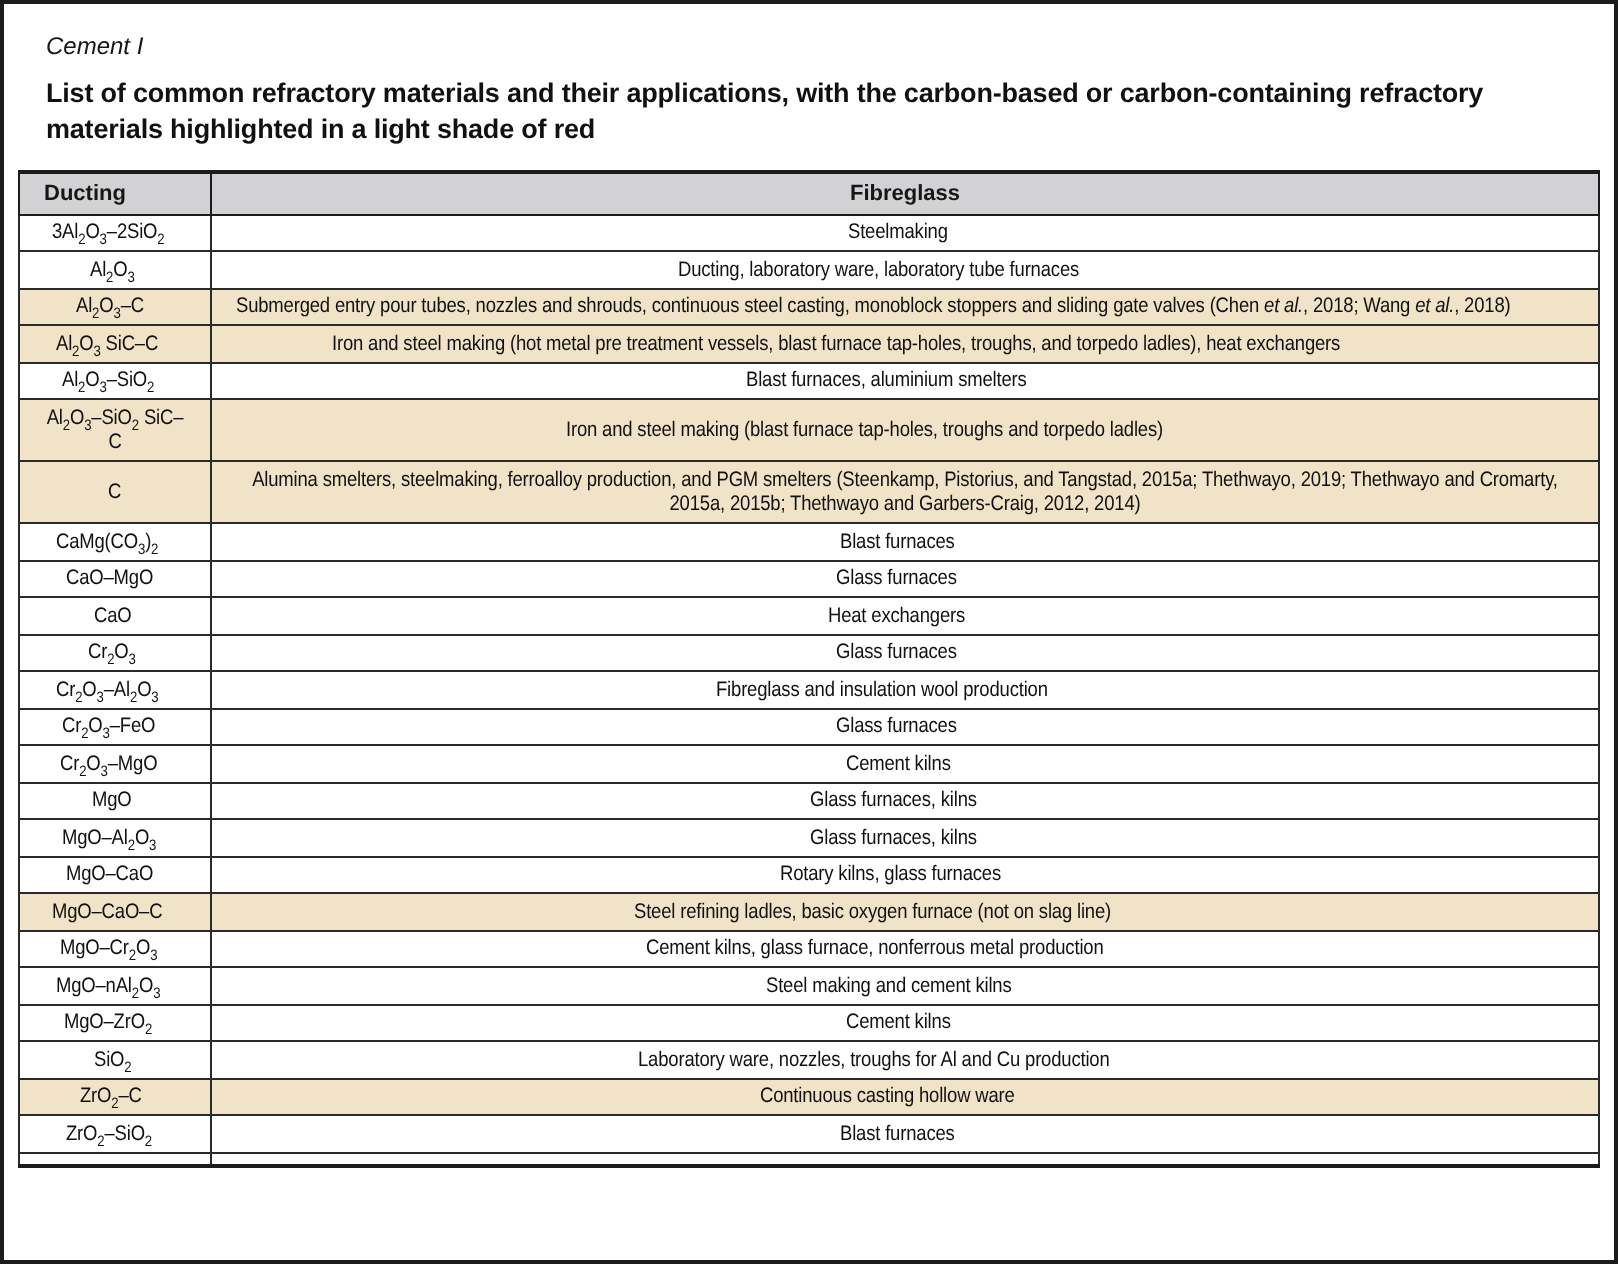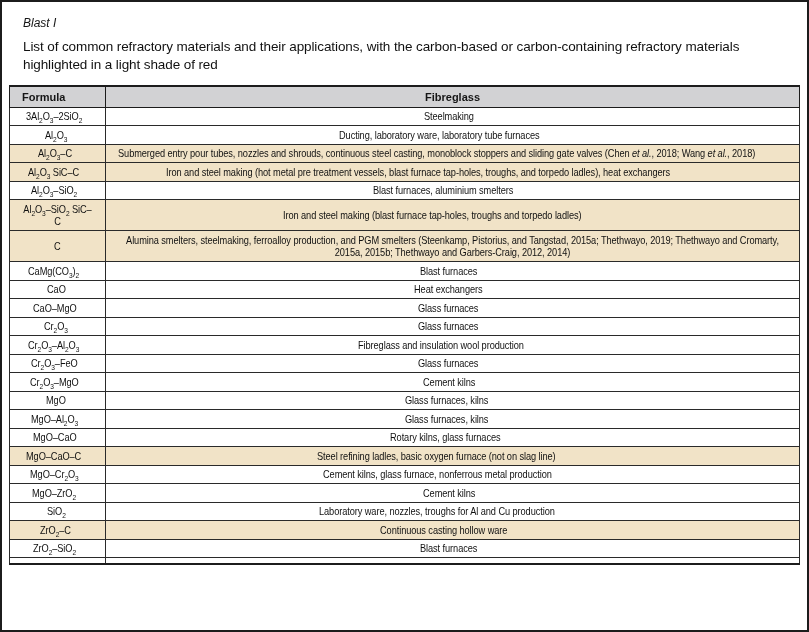--- a/index.html
+++ b/index.html
@@ -23,21 +23,21 @@
     padding:6px 7px 0 7px;
   }
   .table-label{
     font-size:12px;
     font-style:italic;
     margin:8px 0 0 14px;
     color:#161616;
   }
   .table-title{
     font-size:13.5px;
-    font-weight:normal;
+    font-weight:bold;
     line-height:1.32;
     letter-spacing:-0.1px;
     margin:8px 0 11px 14px;
     max-width:760px;
   }
   table.refractory{
     width:100%;
     border-collapse:collapse;
     table-layout:fixed;
   }
@@ -71,31 +71,31 @@
     transform:scaleX(0.88);
     transform-origin:0 50%;
     letter-spacing:-0.1px;
   }
   sub{font-size:7.5px;line-height:0;}
 </style>
 </head>
 <body>
 
 <div class="page">
-  <div class="table-label">Blast I</div>
+  <div class="table-label">Cement I</div>
   <div class="table-title">List of common refractory materials and their applications, with the carbon-based or carbon-containing refractory materials highlighted in a light shade of red</div>
 
   <table class="refractory">
     <colgroup>
       <col class="c-formula">
       <col class="c-application">
     </colgroup>
     <thead>
       <tr>
-        <th class="h-formula">Formula</th>
+        <th class="h-formula">Ducting</th>
         <th class="h-application">Fibreglass</th>
       </tr>
     </thead>
     <tbody>
         <tr>
           <td><span class="cond">3Al<sub>2</sub>O<sub>3</sub>–2SiO<sub>2</sub></span></td>
           <td><span class="cond">Steelmaking</span></td>
         </tr>
         <tr>
           <td><span class="cond">Al<sub>2</sub>O<sub>3</sub></span></td>
@@ -119,28 +119,28 @@
         </tr>
         <tr class="hl">
           <td><span class="cond">C</span></td>
           <td><span class="cond" style="white-space: normal; width: 760.227px;">Alumina smelters, steelmaking, ferroalloy production, and PGM smelters (Steenkamp, Pistorius, and Tangstad, 2015a; Thethwayo, 2019; Thethwayo and Cromarty, 2015a, 2015b; Thethwayo and Garbers-Craig, 2012, 2014)</span></td>
         </tr>
         <tr>
           <td><span class="cond">CaMg(CO<sub>3</sub>)<sub>2</sub></span></td>
           <td><span class="cond">Blast furnaces</span></td>
         </tr>
         <tr>
+          <td><span class="cond">CaO–MgO</span></td>
+          <td><span class="cond">Glass furnaces</span></td>
+        </tr>
+        <tr>
           <td><span class="cond">CaO</span></td>
           <td><span class="cond">Heat exchangers</span></td>
         </tr>
         <tr>
-          <td><span class="cond">CaO–MgO</span></td>
-          <td><span class="cond">Glass furnaces</span></td>
-        </tr>
-        <tr>
           <td><span class="cond">Cr<sub>2</sub>O<sub>3</sub></span></td>
           <td><span class="cond">Glass furnaces</span></td>
         </tr>
         <tr>
           <td><span class="cond">Cr<sub>2</sub>O<sub>3</sub>–Al<sub>2</sub>O<sub>3</sub></span></td>
           <td><span class="cond">Fibreglass and insulation wool production</span></td>
         </tr>
         <tr>
           <td><span class="cond">Cr<sub>2</sub>O<sub>3</sub>–FeO</span></td>
           <td><span class="cond">Glass furnaces</span></td>
@@ -161,20 +161,24 @@
           <td><span class="cond">MgO–CaO</span></td>
           <td><span class="cond">Rotary kilns, glass furnaces</span></td>
         </tr>
         <tr class="hl">
           <td><span class="cond">MgO–CaO–C</span></td>
           <td><span class="cond">Steel refining ladles, basic oxygen furnace (not on slag line)</span></td>
         </tr>
         <tr>
           <td><span class="cond">MgO–Cr<sub>2</sub>O<sub>3</sub></span></td>
           <td><span class="cond">Cement kilns, glass furnace, nonferrous metal production</span></td>
+        </tr>
+        <tr>
+          <td><span class="cond">MgO–nAl<sub>2</sub>O<sub>3</sub></span></td>
+          <td><span class="cond">Steel making and cement kilns</span></td>
         </tr>
         <tr>
           <td><span class="cond">MgO–ZrO<sub>2</sub></span></td>
           <td><span class="cond">Cement kilns</span></td>
         </tr>
         <tr>
           <td><span class="cond">SiO<sub>2</sub></span></td>
           <td><span class="cond">Laboratory ware, nozzles, troughs for Al and Cu production</span></td>
         </tr>
         <tr class="hl">

